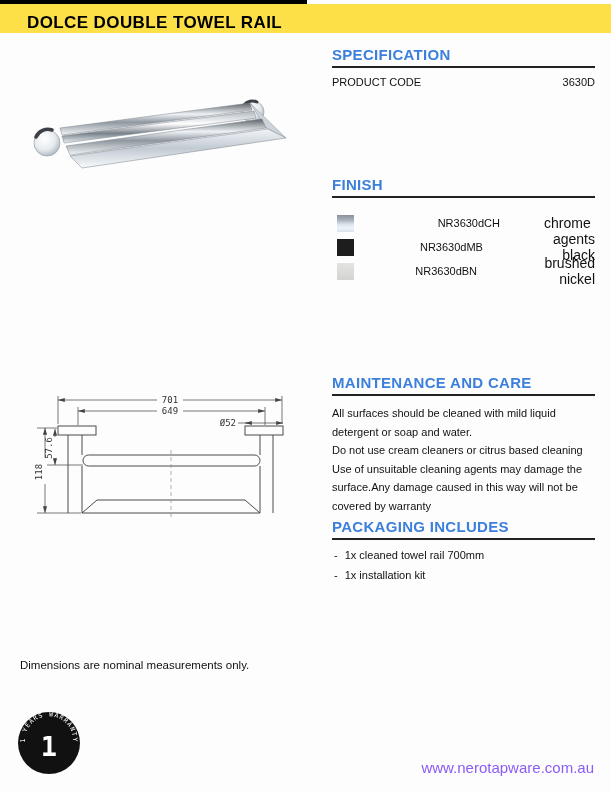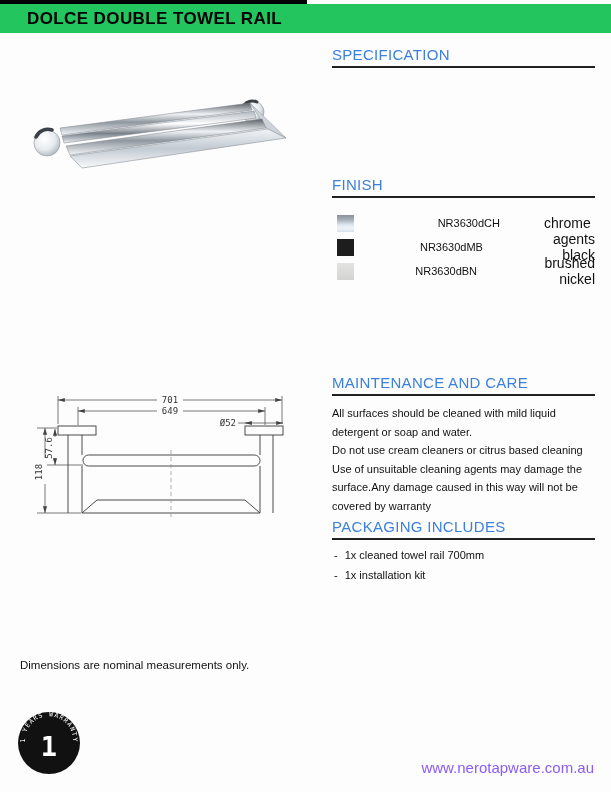--- a/index.html
+++ b/index.html
@@ -4,30 +4,30 @@
 <style>
   html,body{margin:0;padding:0;background:#e8e8e8;}
   .page{
     position:relative;width:611px;height:792px;background:#fdfdfd;
     font-family:"Liberation Sans",sans-serif;color:#111;overflow:hidden;
     margin:0 auto;
   }
   
   .top-strip{position:absolute;left:0;top:0;width:307px;height:4px;background:#000;}
   .title-bar{
-    position:absolute;left:0;top:4px;width:611px;height:29px;background:#22c55e;
-    display:flex;align-items:center;
+    position:absolute;left:0;top:4px;width:611px;height:29px;background:#fde047;
+    display:flex;align-items:flex-end;
   }
   .title-bar h1{
     margin:0 0 0 27px;font-size:17px;font-weight:700;color:#000;letter-spacing:.4px;
   }
   
   .section{position:absolute;left:332px;width:263px;}
   .sec-heading{
-    font-size:15px;font-weight:400;color:#3c80dc;letter-spacing:.3px;line-height:17px;
+    font-size:15px;font-weight:700;color:#3c80dc;letter-spacing:.3px;line-height:17px;
   }
   .sec-rule{height:0;border-top:2px solid #222;margin-top:3px;}
   .spec-row{
     display:flex;justify-content:space-between;margin-top:8px;font-size:11px;color:#111;
   }
   .finish-rows{margin-top:13px;}
   .finish-row{display:flex;align-items:center;height:24px;padding-left:5px;text-align:right;}
   .swatch{width:17px;height:17px;margin-right:19px;flex:0 0 17px;}
   .swatch-chrome{background:linear-gradient(180deg,#8b9096 0%,#aab3bc 30%,#dfe7ef 58%,#eef3f8 78%,#d8e2ec 100%);}
   .swatch-matte-black{background:#1d1d1d;}
@@ -159,20 +159,24 @@
         <text x="203" y="40" text-anchor="end">Ø52</text>
         <text x="9" y="86" text-anchor="middle" transform="rotate(-90 9 86)">118</text>
         <text x="19" y="62" text-anchor="middle" transform="rotate(-90 19 62)">57.6</text>
       </g>
     </svg>
   </div>
 
   <div class="section" style="top:46px;">
     <div class="sec-heading">SPECIFICATION</div>
     <div class="sec-rule"></div>
+    <div class="spec-row">
+      <span>PRODUCT CODE</span>
+      <span>3630D</span>
+    </div>
   </div>
 
   <div class="section" style="top:176px;">
     <div class="sec-heading">FINISH</div>
     <div class="sec-rule"></div>
     <div class="finish-rows">
       <div class="finish-row">
         <span class="swatch swatch-chrome"></span>
         <span class="finish-code">NR3630dCH</span>
         <span class="finish-name">chrome</span>

